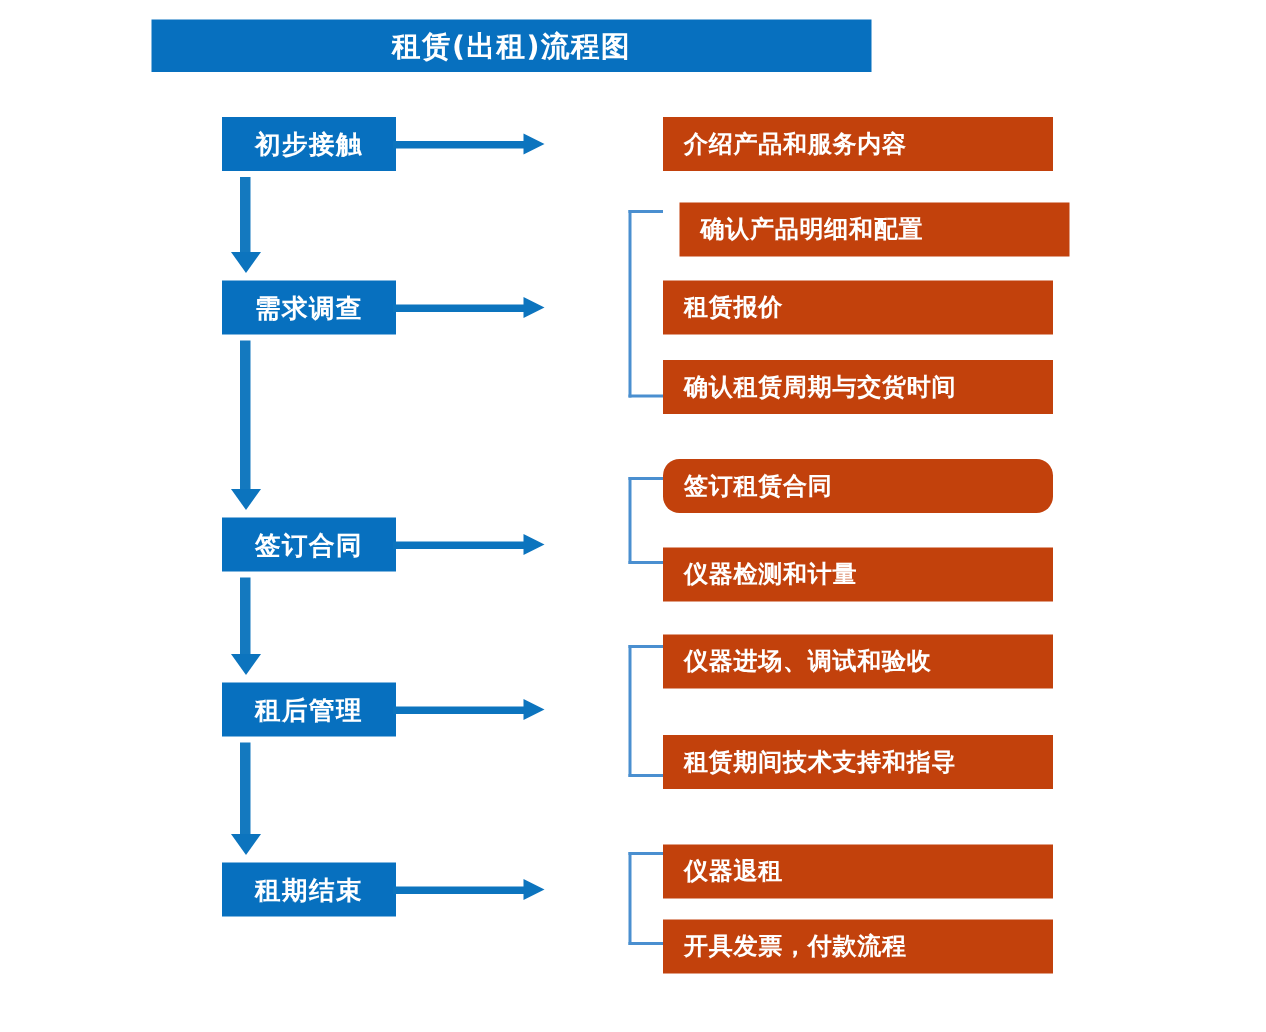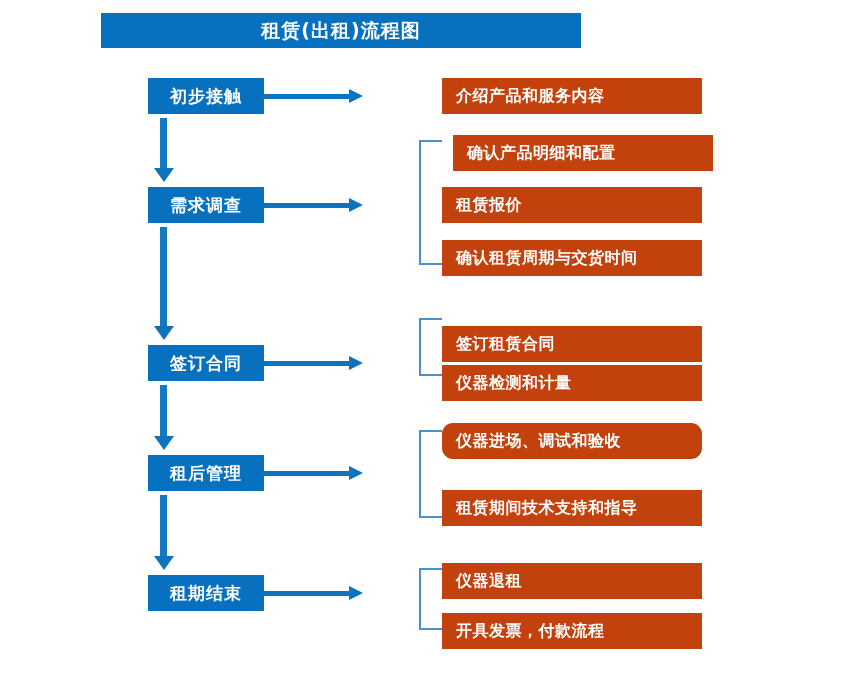--- a/index.html
+++ b/index.html
@@ -183,20 +183,20 @@
   </div>
   <div class="h-arrow" style="left:262px; top:586px;">
     <div class="shaft"></div>
       <div class="head"></div>
   </div>
 
   <div class="detail-box" style="top:78px;">介绍产品和服务内容</div>
   <div class="detail-box" style="top:135px;margin-left:11px;">确认产品明细和配置</div>
   <div class="detail-box" style="top:187px;">租赁报价</div>
   <div class="detail-box" style="top:240px;">确认租赁周期与交货时间</div>
-  <div class="detail-box" style="top:326px;">签订租赁合同</div>
+  <div class="detail-box" style="top:306px;border-radius:11px;">签订租赁合同</div>
   <div class="detail-box" style="top:365px;">仪器检测和计量</div>
-  <div class="detail-box" style="top:423px;border-radius:11px;">仪器进场、调试和验收</div>
+  <div class="detail-box" style="top:423px;">仪器进场、调试和验收</div>
   <div class="detail-box" style="top:490px;">租赁期间技术支持和指导</div>
   <div class="detail-box" style="top:563px;">仪器退租</div>
   <div class="detail-box" style="top:613px;">开具发票，付款流程</div>
 
 </div>
 
 </body></html>

